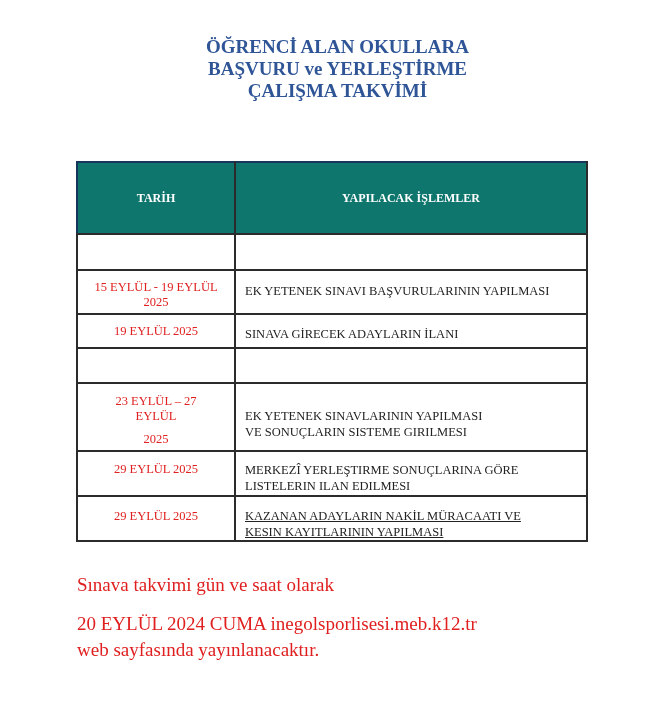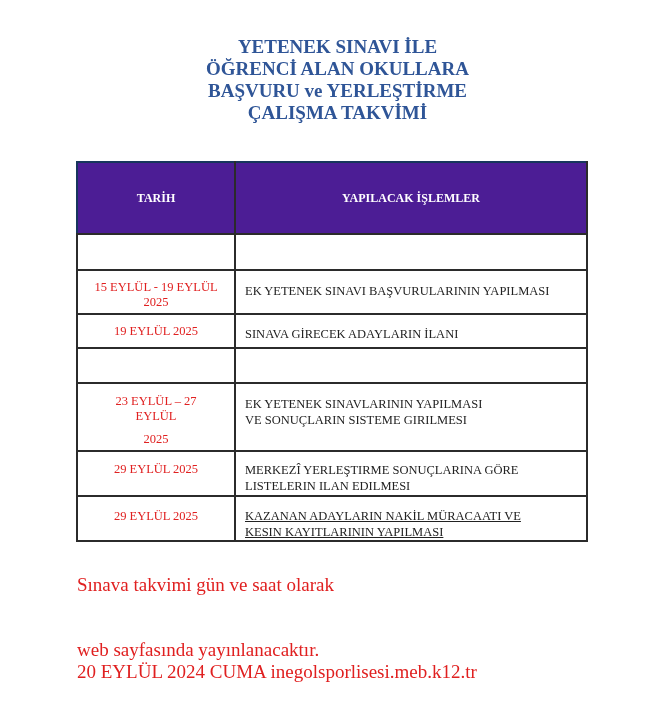--- a/index.html
+++ b/index.html
@@ -1,31 +1,30 @@
 <!DOCTYPE html>
 <html><head>
 <meta charset="utf-8">
 <style>
   html, body { margin:0; padding:0; background:#ffffff; }
   body { width:663px; height:726px; position:relative; overflow:hidden; font-family:"Liberation Serif", serif; }
   .title { position:absolute; left:0; width:663px; top:36px; text-align:center; color:#2f5597; font-weight:bold; font-size:19px; line-height:22px; }
   .title div { padding-left:12px; }
   table.cal { position:absolute; left:76px; top:161px; width:512px; border-collapse:collapse; table-layout:fixed; }
   table.cal td, table.cal th { border:2px solid #2b2b2b; padding:0; vertical-align:top; }
-  table.cal th { background:#4c1d95; color:#ffffff; font-size:12px; font-weight:bold; height:70px; vertical-align:middle; text-align:center; border-color:#17365d #2b2b2b #2b2b2b #17365d; }
+  table.cal th { background:#0f766e; color:#ffffff; font-size:12px; font-weight:bold; height:70px; vertical-align:middle; text-align:center; border-color:#17365d #2b2b2b #2b2b2b #17365d; }
   .c1 { width:158px; }
   .date { color:#e02020; font-size:12.5px; text-align:center; line-height:15px; }
   .task { color:#222; font-size:12.5px; line-height:16px; padding-left:9px !important; }
   .note { position:absolute; left:77px; color:#e02020; font-size:19px; font-family:"Liberation Serif", serif; }
 </style>
 </head>
 <body>
 
 <div class="title">
-  <div>YETENEK SINAVI İLE</div>
   <div>ÖĞRENCİ ALAN OKULLARA</div>
   <div>BAŞVURU ve YERLEŞTİRME</div>
   <div>ÇALIŞMA TAKVİMİ</div>
 </div>
 
 <table class="cal">
   <colgroup>
       <col class="c1">
       <col>
     </colgroup>
@@ -52,28 +51,28 @@
   <tr style="height:35px;">
     <td class="date"></td>
     <td class="task"></td>
   </tr>
   <tr style="height:68px;">
     <td class="date" style="padding-top:10px;">
       <div>23 EYLÜL – 27</div>
       <div>EYLÜL</div>
       <div style="margin-top:8px;">2025</div>
     </td>
-    <td class="task" style="padding-top:12px; padding-right:90px;">EK YETENEK SINAVLARININ YAPILMASI VE SONUÇLARIN SISTEME GIRILMESI</td>
+    <td class="task" style="padding-top:24px; padding-right:90px;">EK YETENEK SINAVLARININ YAPILMASI VE SONUÇLARIN SISTEME GIRILMESI</td>
   </tr>
   <tr style="height:45px;">
     <td class="date" style="padding-top:10px;">29 EYLÜL 2025</td>
     <td class="task" style="padding-top:10px; padding-right:60px;">MERKEZÎ YERLEŞTIRME SONUÇLARINA GÖRE LISTELERIN ILAN EDILMESI</td>
   </tr>
   <tr style="height:45px;">
     <td class="date" style="padding-top:12px;">29 EYLÜL 2025</td>
     <td class="task" style="padding-top:11px; padding-right:60px;text-decoration:underline;">KAZANAN ADAYLARIN NAKİL MÜRACAATI VE KESIN KAYITLARININ YAPILMASI</td>
   </tr>
 </tbody>
   </table>
 
 <div class="note" style="top:574px;">Sınava takvimi gün ve saat olarak</div>
-<div class="note" style="top:613px;margin-top:48px;">20 EYLÜL 2024 CUMA inegolsporlisesi.meb.k12.tr</div>
+<div class="note" style="top:613px;">20 EYLÜL 2024 CUMA inegolsporlisesi.meb.k12.tr</div>
 <div class="note" style="top:639px;">web sayfasında yayınlanacaktır.</div>
 
 </body></html>

